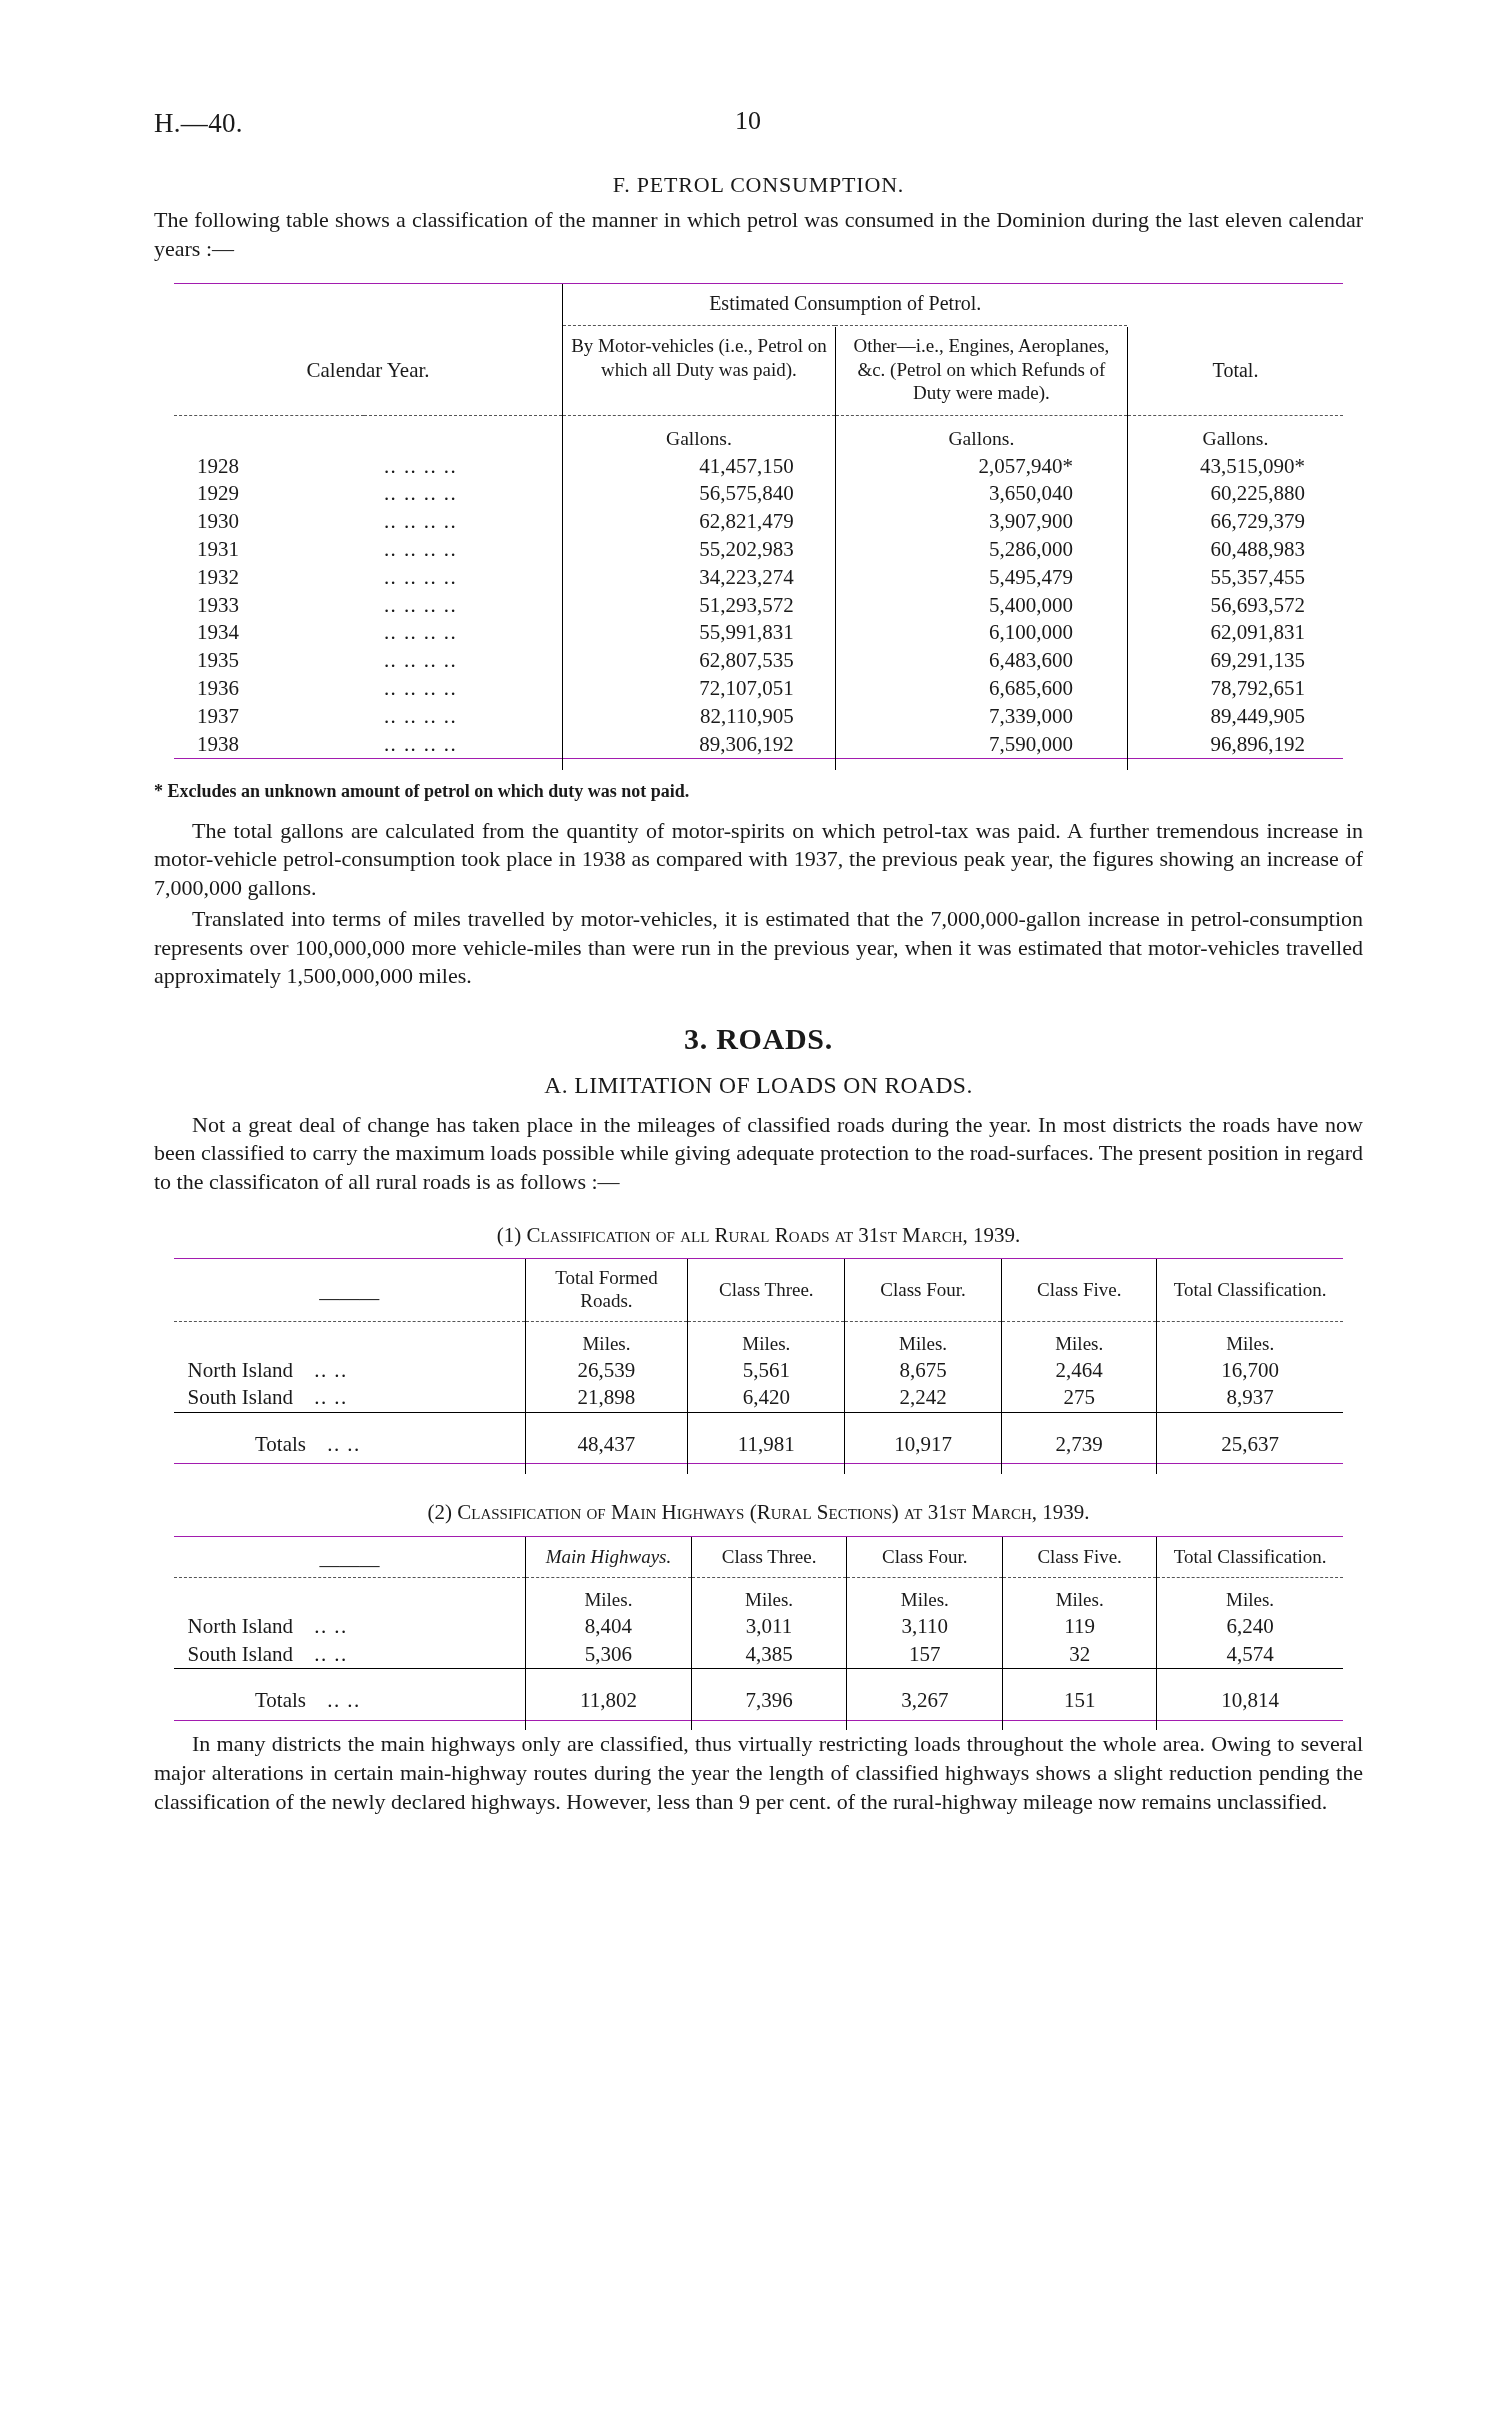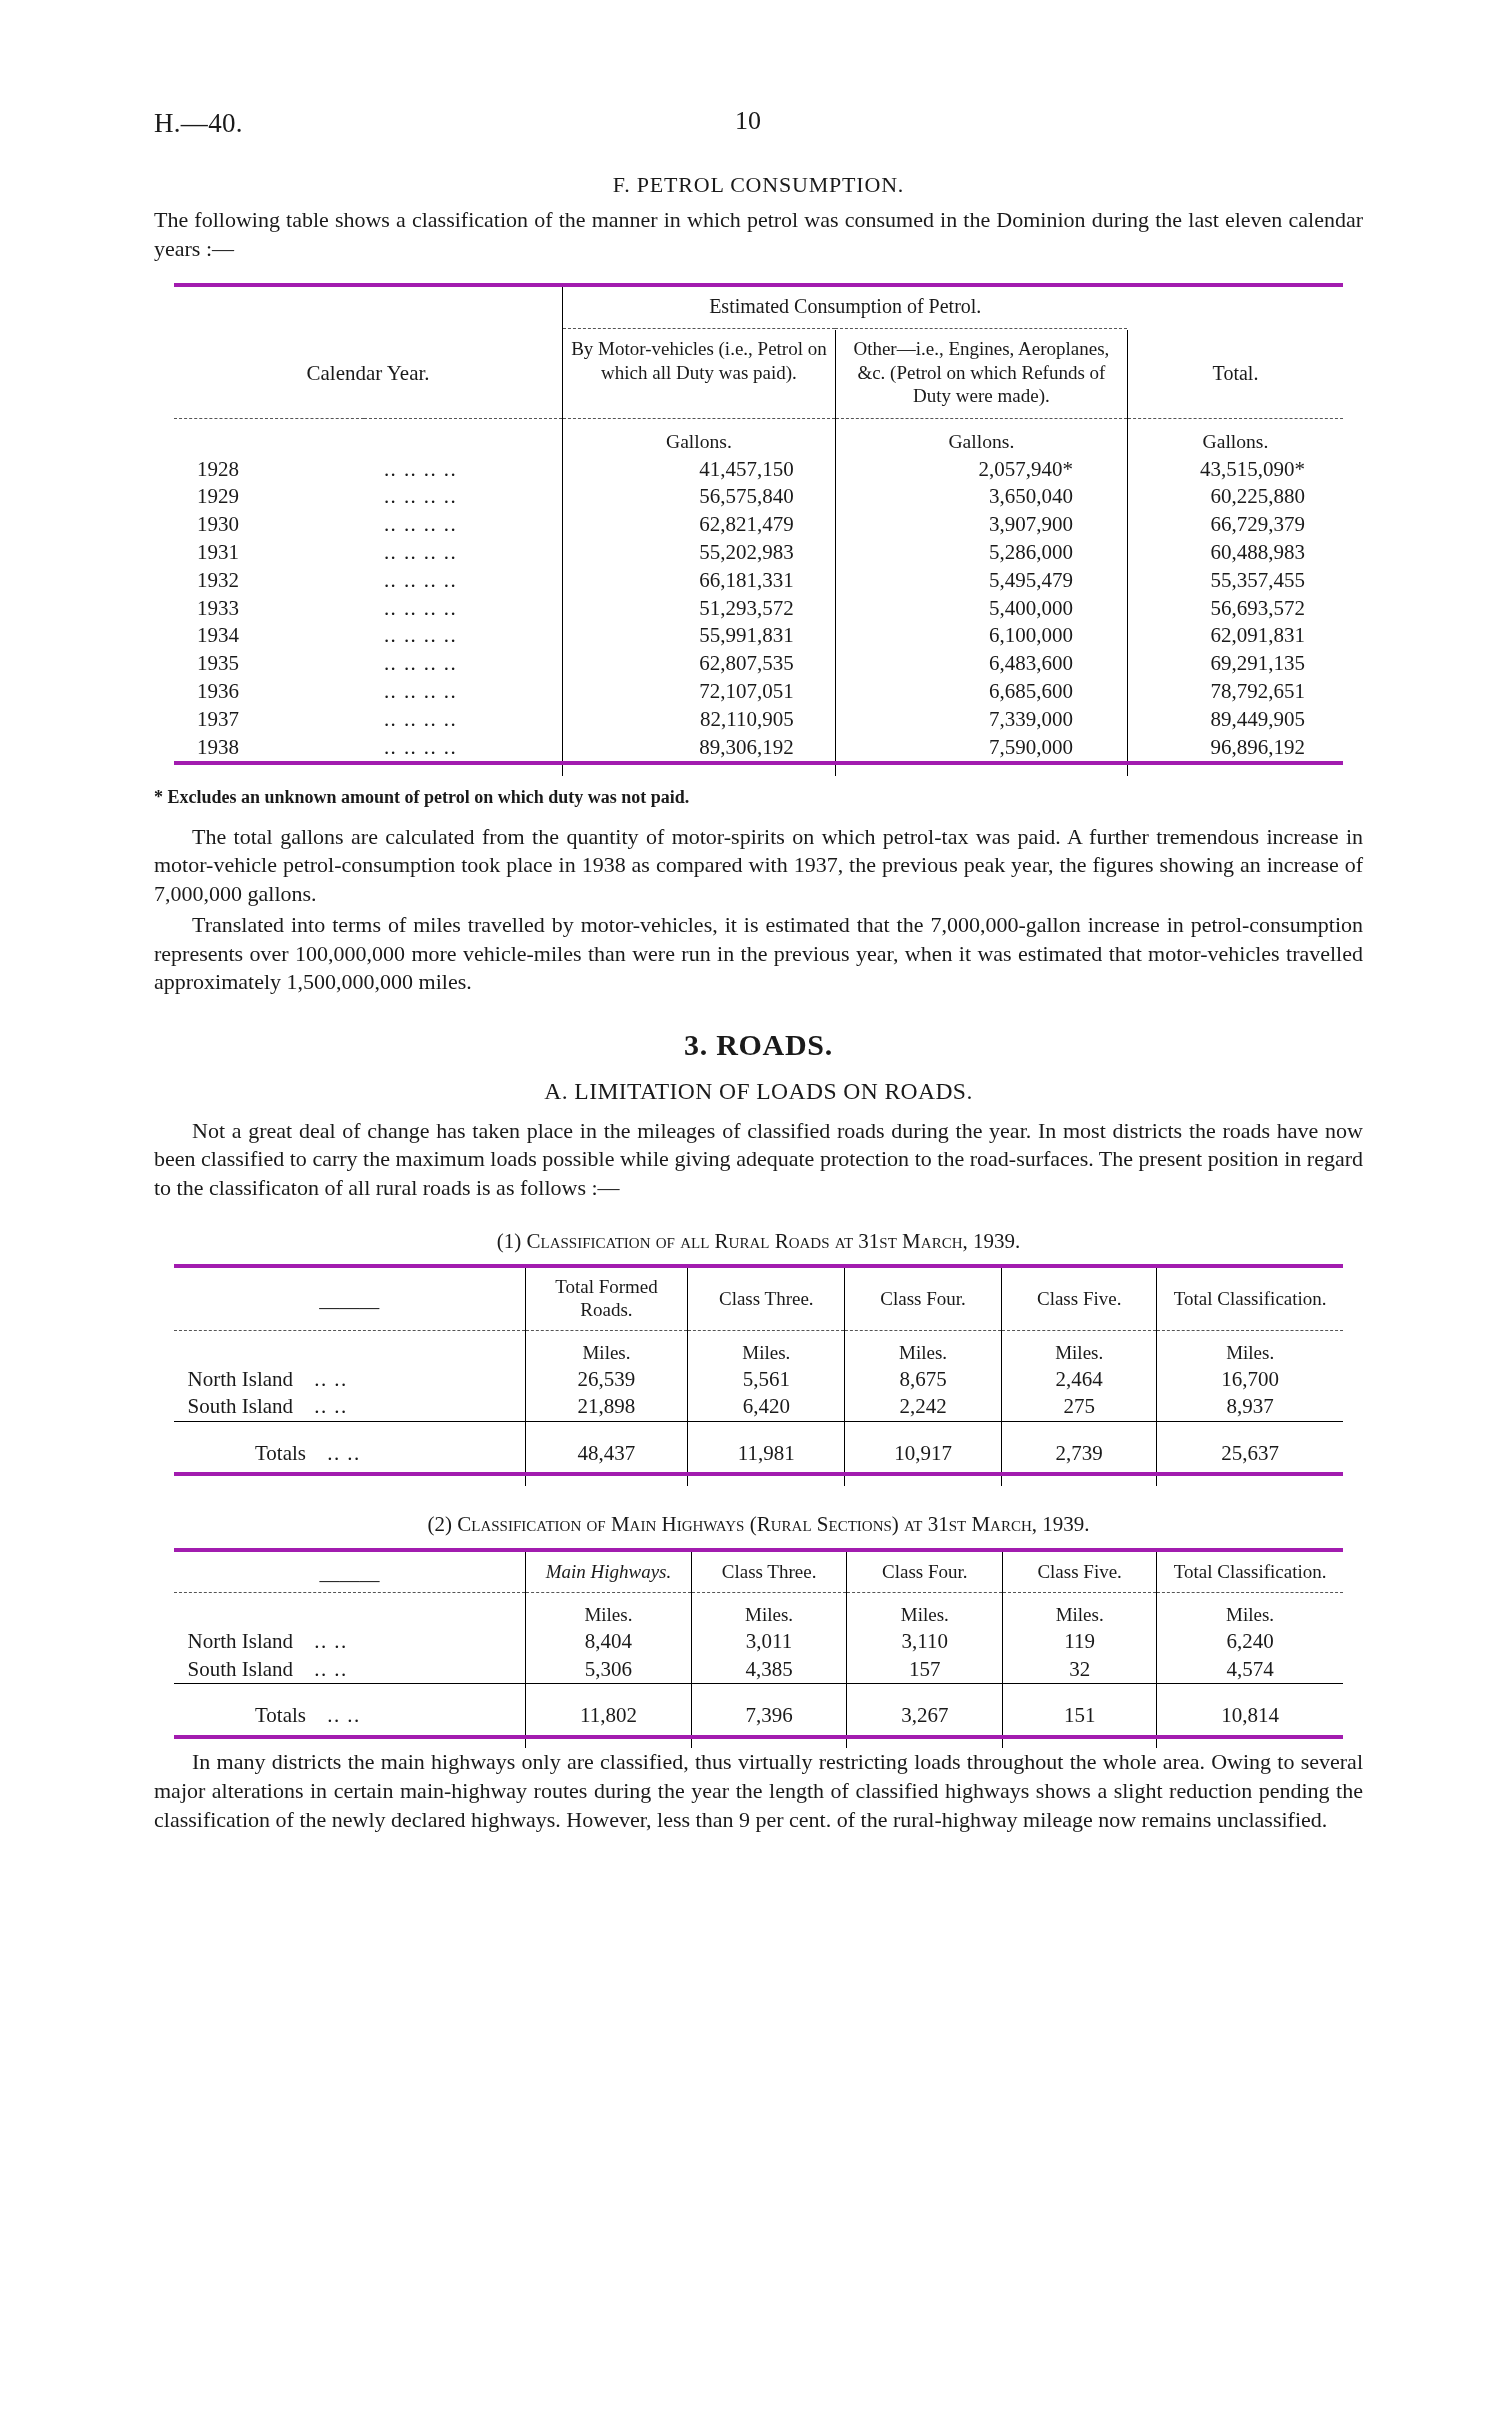--- a/index.html
+++ b/index.html
@@ -72,21 +72,21 @@
   table.petrol {
     border-collapse: collapse;
     width: 1169px;
     margin: 0 auto;
     font-size: 20px;
   }
   table.petrol td, table.petrol th {
     padding: 0;
     font-weight: normal;
   }
-  .rule-thick { border-top: 4px solid #a21caf; }
+  .rule-thick { border-top: 1px solid #a21caf; }
   .rule-thin { border-top: 1px solid #000; }
   .rule-dash { border-top: 1px dashed #555; }
 
   .petrol .hdr-estimated {
     text-align: center;
     font-size: 20px;
     padding: 8px 0 9.5px 0;
   }
   .petrol .hdr-calendar {
     text-align: center;
@@ -299,21 +299,21 @@
         <tr>
           <td class="year">1931</td>
           <td class="dots">.. .. .. ..</td>
           <td class="num vline">55,202,983</td>
           <td class="num mid vline">5,286,000</td>
           <td class="num tot vline">60,488,983</td>
         </tr>
         <tr>
           <td class="year">1932</td>
           <td class="dots">.. .. .. ..</td>
-          <td class="num vline">66,181,331</td>
+          <td class="num vline">34,223,274</td>
           <td class="num mid vline">5,495,479</td>
           <td class="num tot vline">55,357,455</td>
         </tr>
         <tr>
           <td class="year">1933</td>
           <td class="dots">.. .. .. ..</td>
           <td class="num vline">51,293,572</td>
           <td class="num mid vline">5,400,000</td>
           <td class="num tot vline">56,693,572</td>
         </tr>

